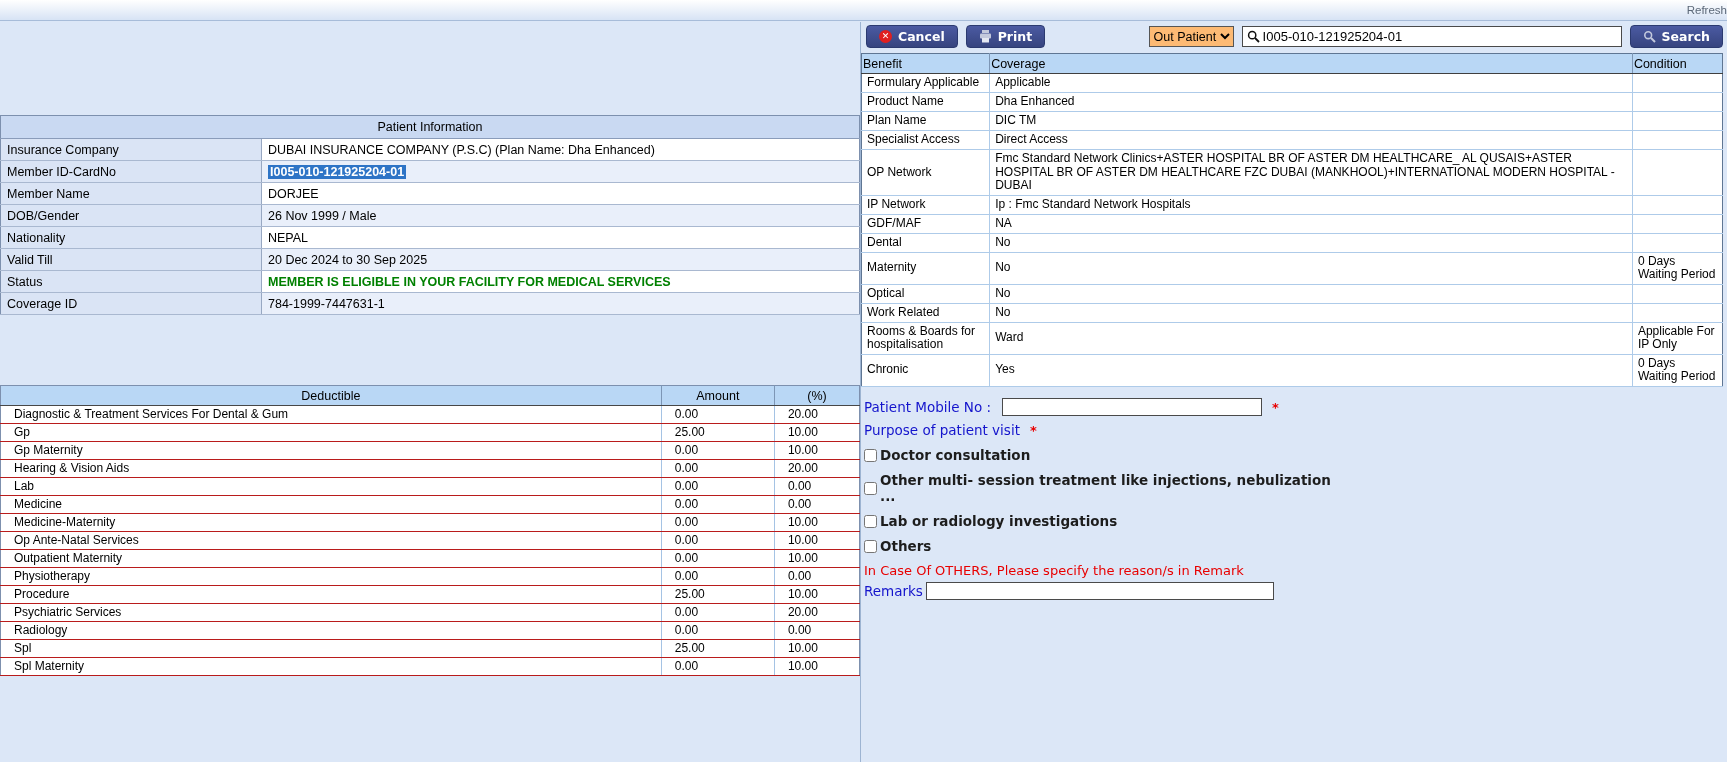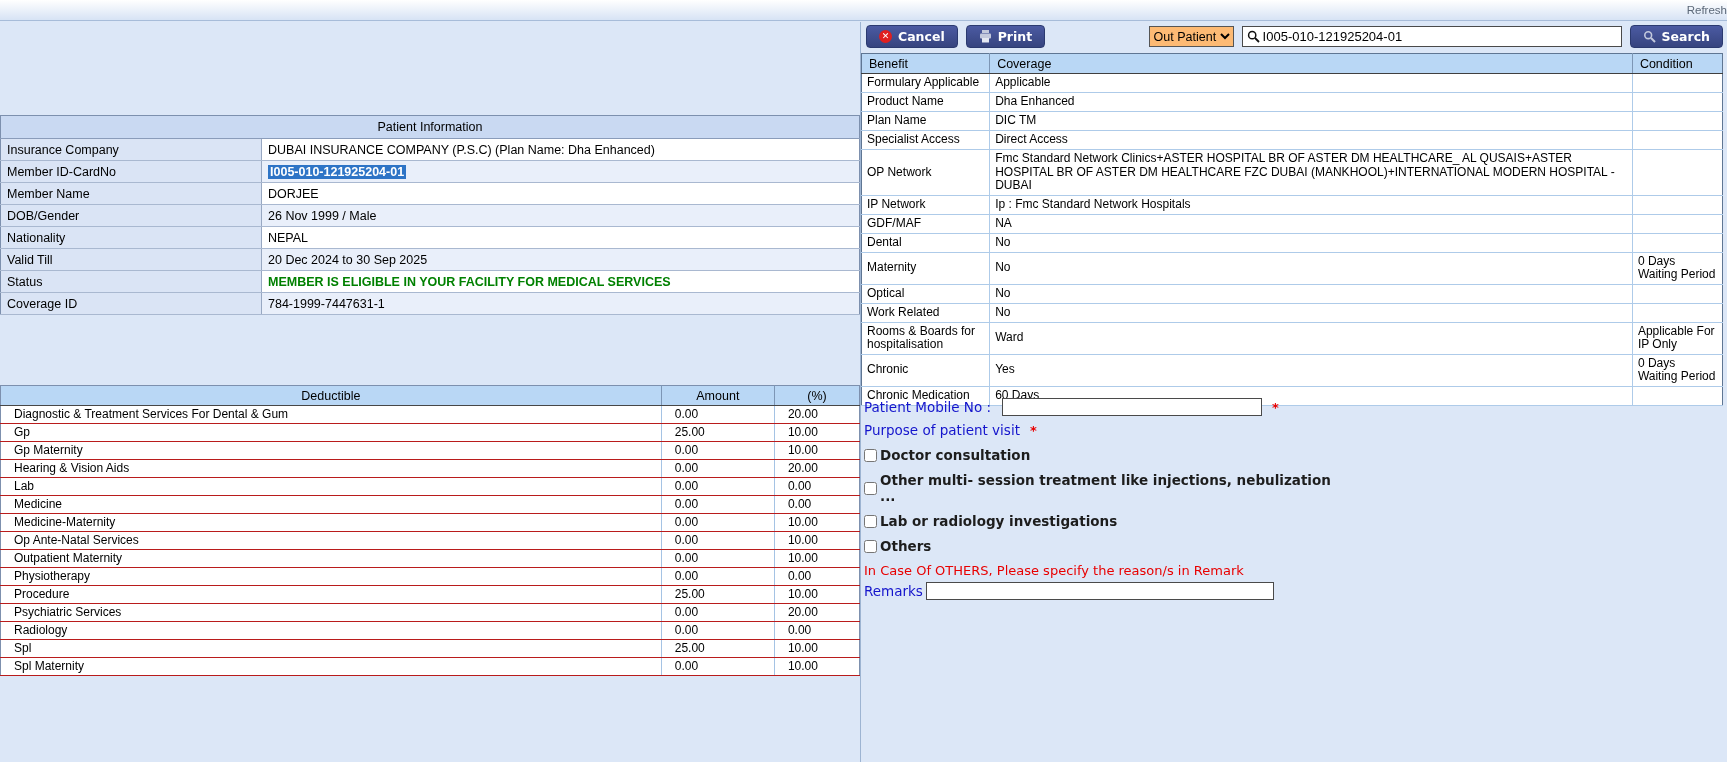--- a/index.html
+++ b/index.html
@@ -86,21 +86,21 @@
   }
 
   
   .btable{
     position:absolute;top:53px;left:861px;width:862px;
     border-collapse:collapse;background:#fff;
     border:1px solid #5f7693;font-size:12px;
   }
   .btable th{
     background:#b9d7f5;text-align:left;font-weight:normal;
-    padding:2px 7px;height:15px;font-size:12.5px;
+    padding:2px 1px;height:15px;font-size:12.5px;
     border-bottom:1px solid #3f3f3f;border-right:1px solid #7d96b5;
   }
   .btable td{
     padding:2px 5px;line-height:13.5px;vertical-align:middle;
     border-bottom:1px solid #aecbe9;border-right:1px solid #aecbe9;height:14px;
   }
   .btable th:last-child,.btable td:last-child{border-right:none}
 
   
   .vform{position:absolute;top:398px;left:864px;width:480px;font-family:"DejaVu Sans",sans-serif}
@@ -364,25 +364,20 @@
       </tr>
       <tr>
         <td>Rooms &amp; Boards for hospitalisation</td>
         <td>Ward</td>
         <td>Applicable For IP Only</td>
       </tr>
       <tr>
         <td>Chronic</td>
         <td>Yes</td>
         <td>0 Days Waiting Period</td>
-      </tr>
-      <tr>
-        <td>Chronic Medication</td>
-        <td>60 Days</td>
-        <td></td>
       </tr>
     </tbody>
 </table>
 
 <div class="vform">
   <div class="frow">
     <span class="blbl mob-lbl">Patient Mobile No :</span>
     <input class="mob-input" value="" style="">
     <span class="req">*</span>
   </div>

